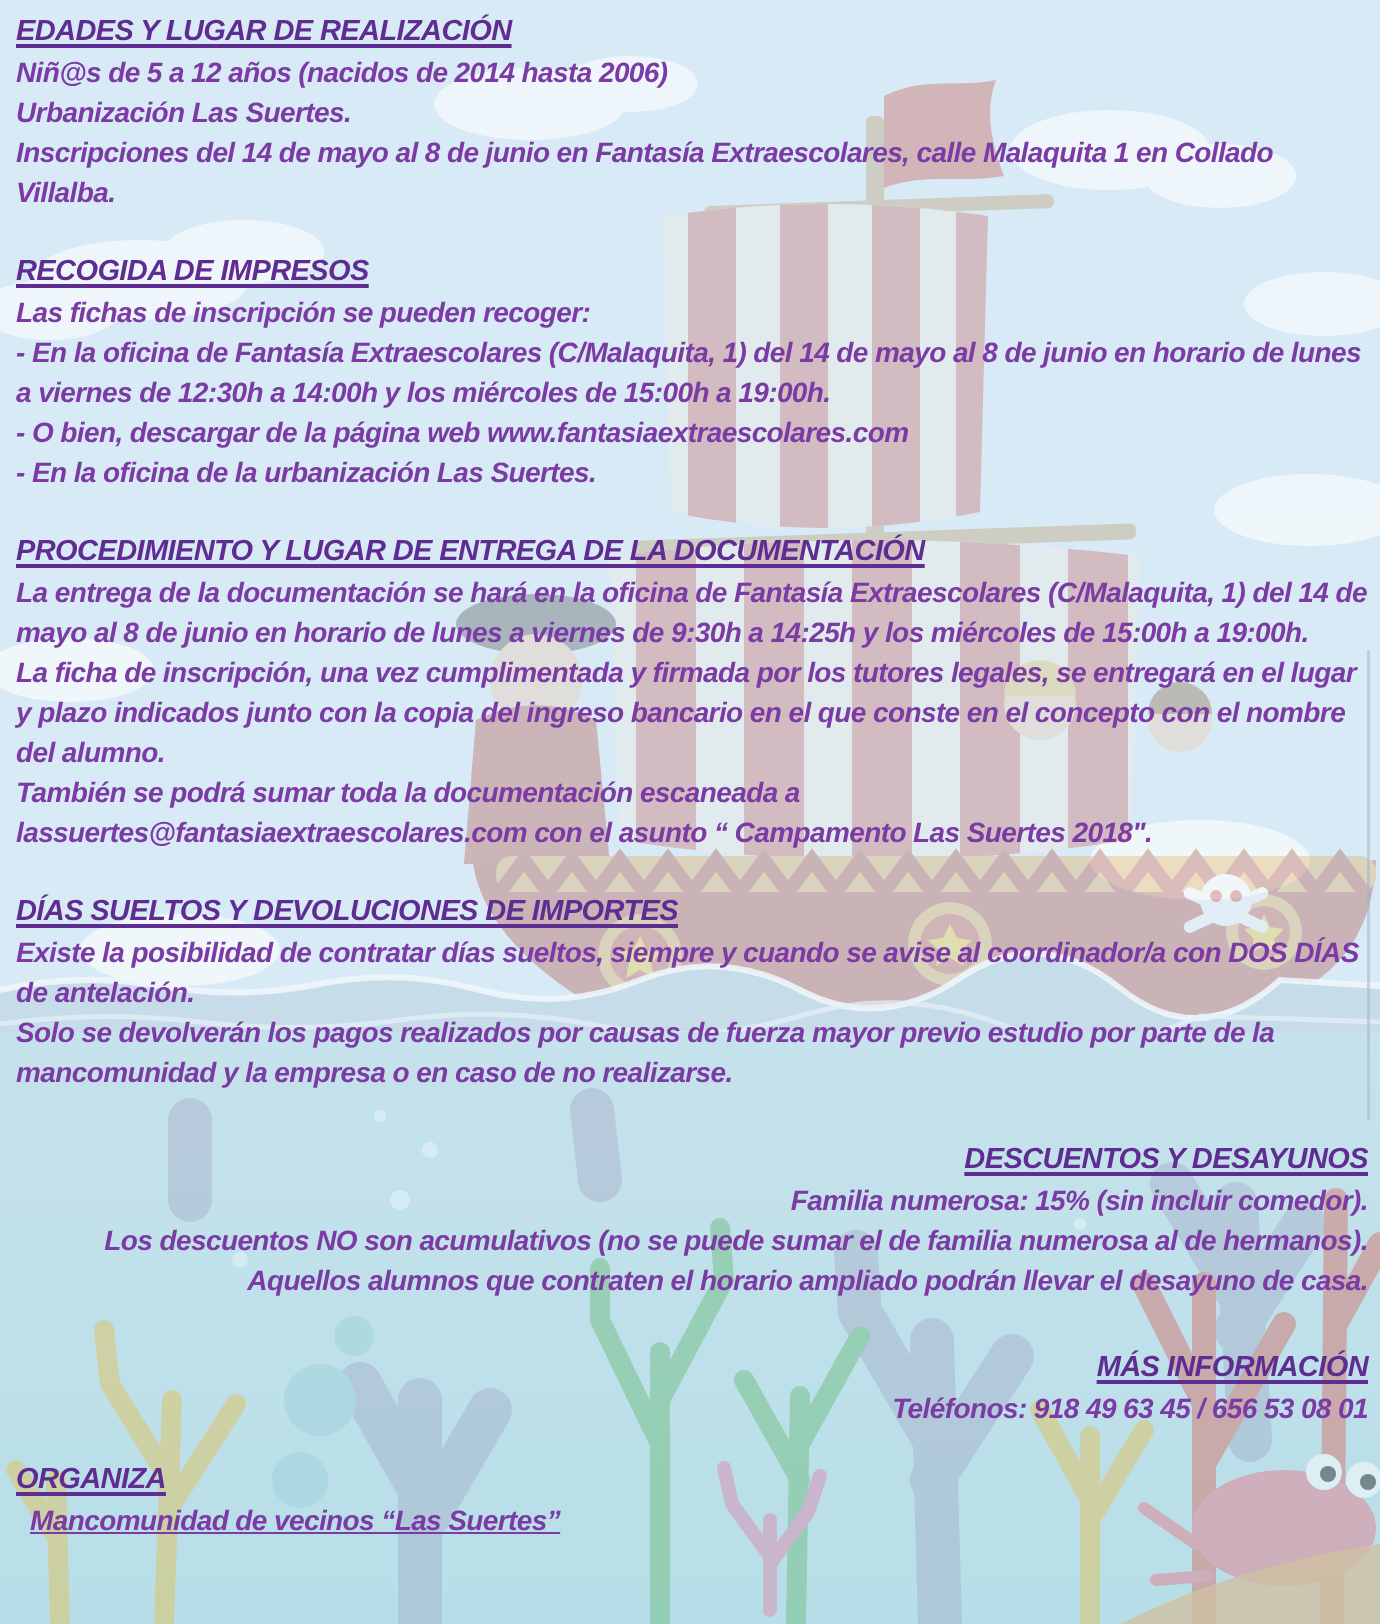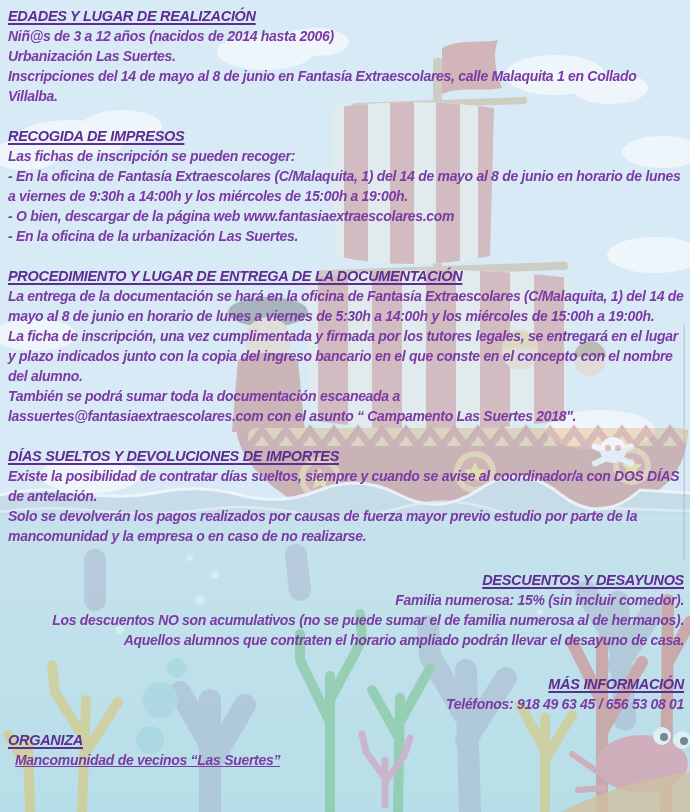--- a/index.html
+++ b/index.html
@@ -173,36 +173,36 @@
     <path d="M560,812 Q620,782 690,772 L690,812 Z" fill="#e6a35e" opacity="0.8"></path>
   </g>
 
   <rect x="683.5" y="325" width="1.5" height="235" fill="#9fb0bf" opacity="0.5"></rect>
 </svg>
 
 <div class="content">
 
   <section class="first">
     <h2 class="hd">EDADES Y LUGAR DE REALIZACIÓN</h2>
-    <p>Niñ@s de 3 a 12 años (nacidos de 2014 hasta 2006)</p>
+    <p>Niñ@s de 5 a 12 años (nacidos de 2014 hasta 2006)</p>
     <p>Urbanización Las Suertes.</p>
     <p>Inscripciones del 14 de mayo al 8 de junio en Fantasía Extraescolares, calle Malaquita 1 en Collado Villalba.</p>
   </section>
 
   <section>
     <h2 class="hd">RECOGIDA DE IMPRESOS</h2>
     <p>Las fichas de inscripción se pueden recoger:</p>
-    <p>- En la oficina de Fantasía Extraescolares (C/Malaquita, 1) del 14 de mayo al 8 de junio en horario de lunes a viernes de 9:30h a 14:00h y los miércoles de 15:00h a 19:00h.</p>
+    <p>- En la oficina de Fantasía Extraescolares (C/Malaquita, 1) del 14 de mayo al 8 de junio en horario de lunes a viernes de 12:30h a 14:00h y los miércoles de 15:00h a 19:00h.</p>
     <p>- O bien, descargar de la página web www.fantasiaextraescolares.com</p>
     <p>- En la oficina de la urbanización Las Suertes.</p>
   </section>
 
   <section>
     <h2 class="hd">PROCEDIMIENTO Y LUGAR DE ENTREGA DE LA DOCUMENTACIÓN</h2>
-    <p>La entrega de la documentación se hará en la oficina de Fantasía Extraescolares (C/Malaquita, 1) del 14 de mayo al 8 de junio en horario de lunes a viernes de 5:30h a 14:00h y los miércoles de 15:00h a 19:00h.</p>
+    <p>La entrega de la documentación se hará en la oficina de Fantasía Extraescolares (C/Malaquita, 1) del 14 de mayo al 8 de junio en horario de lunes a viernes de 9:30h a 14:25h y los miércoles de 15:00h a 19:00h.</p>
     <p>La ficha de inscripción, una vez cumplimentada y firmada por los tutores legales, se entregará en el lugar y plazo indicados junto con la copia del ingreso bancario en el que conste en el concepto con el nombre del alumno.</p>
     <p>También se podrá sumar toda la documentación escaneada a</p>
     <p>lassuertes@fantasiaextraescolares.com con el asunto “ Campamento Las Suertes 2018".</p>
   </section>
 
   <section>
     <h2 class="hd">DÍAS SUELTOS Y DEVOLUCIONES DE IMPORTES</h2>
     <p>Existe la posibilidad de contratar días sueltos, siempre y cuando se avise al coordinador/a con DOS DÍAS de antelación.</p>
     <p>Solo se devolverán los pagos realizados por causas de fuerza mayor previo estudio por parte de la mancomunidad y la empresa o en caso de no realizarse.</p>
   </section>

